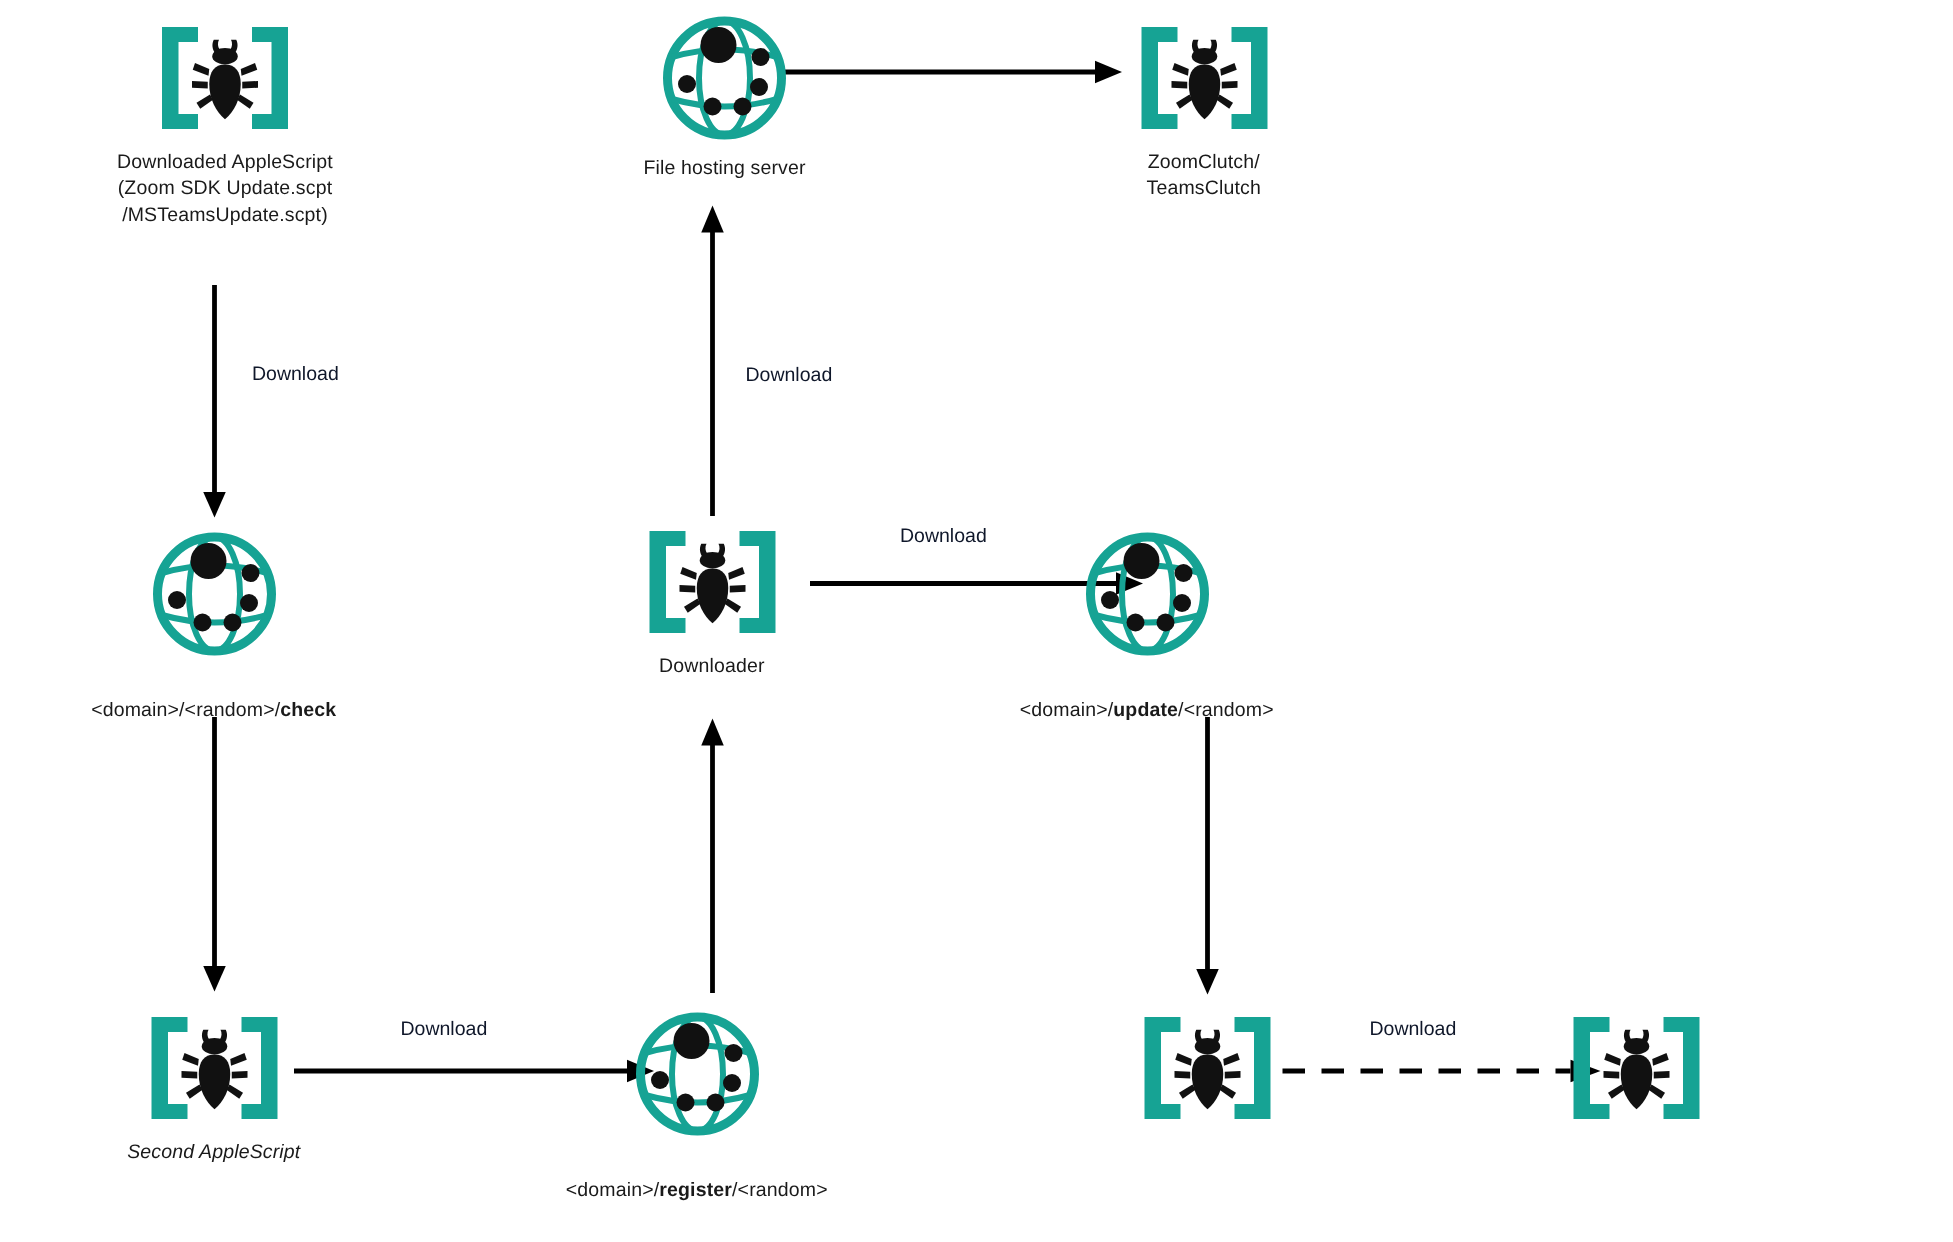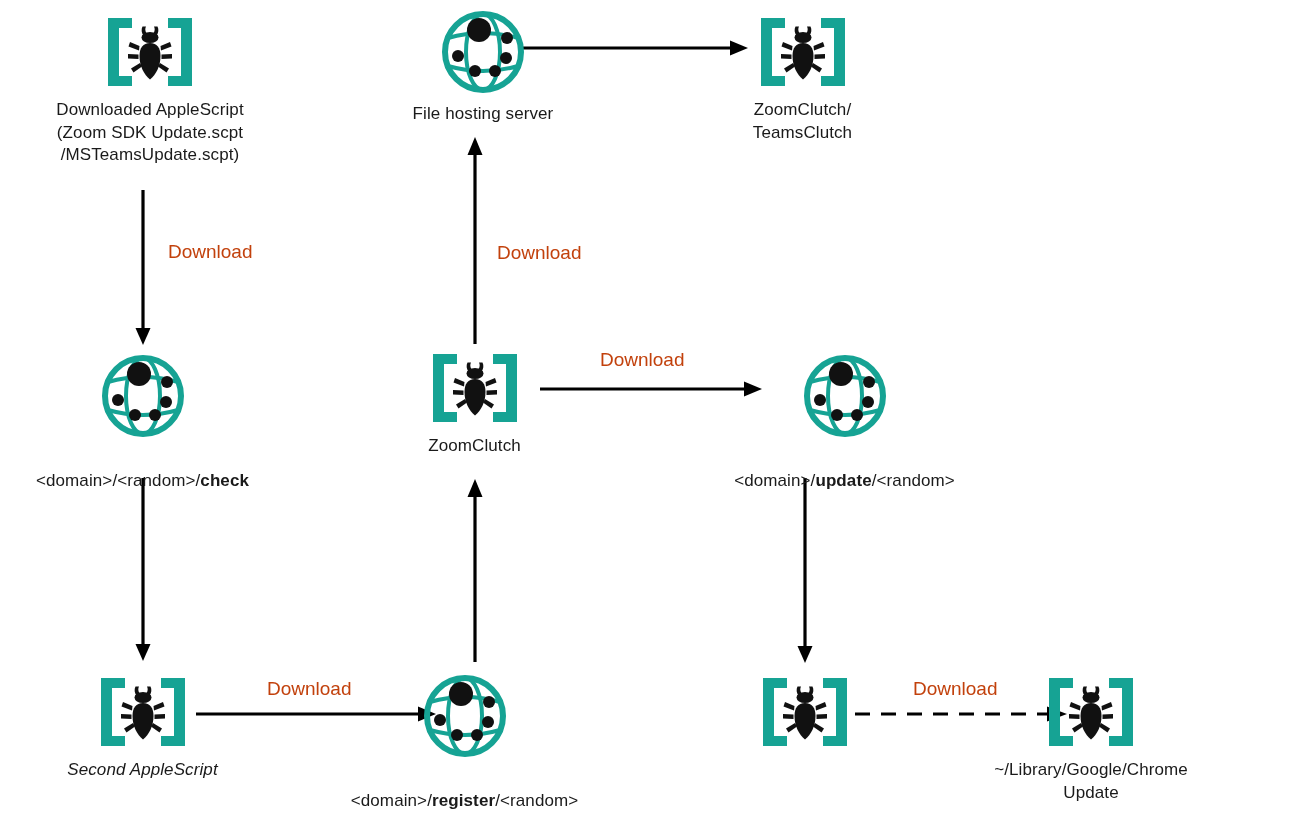--- a/index.html
+++ b/index.html
@@ -23,34 +23,34 @@
     flex-direction:column;
     align-items:center;
   }
   .icon-wrap{
     display:block;
     line-height:0;
   }
   .node-label{
     margin-top:7px;
     text-align:center;
-    font-size:17px;
+    font-size:13px;
     line-height:1.33;
     letter-spacing:0.1px;
     white-space:pre-line;
     color:#1a1a1a;
   }
   .node-label b{font-weight:700;}
   
   .edge{position:absolute;}
   .edge svg{display:block;overflow:visible;}
   .edge-label{
     position:absolute;
-    font-size:19px;
-    color:#c2410c;
+    font-size:13px;
+    color:#0f172a;
     white-space:nowrap;
     line-height:1;
   }
 </style>
 </head>
 <body>
 
 <div id="canvas">
 
   <div class="edge" style="left:520px; top:36px;">
@@ -226,24 +226,24 @@
           <path d="M52 31 C45 31 41.5 36 41.5 44 C41.5 54 46 62.5 52 67.5 C58 62.5 62.5 54 62.5 44 C62.5 36 59 31 52 31 Z"></path>
           <path d="M41.5 34 L32 30 L30.5 34.5 L41 38.5 Z"></path>
           <path d="M62.5 34 L72 30 L73.5 34.5 L63 38.5 Z"></path>
           <path d="M40.5 42.5 L30 42 L30 46.5 L40.5 47 Z"></path>
           <path d="M63.5 42.5 L74 42 L74 46.5 L63.5 47 Z"></path>
           <path d="M42 51 L33 56.5 L35.5 60.5 L44 54.5 Z"></path>
           <path d="M62 51 L71 56.5 L68.5 60.5 L60 54.5 Z"></path>
         </g>
       </svg>
     </span>
-    <div class="node-label">ZoomClutch</div>
-  </div>
-
-  <div class="node" style="left:752px; top:352px; width:185px;">
+    <div class="node-label">Downloader</div>
+  </div>
+
+  <div class="node" style="left:672px; top:352px; width:185px;">
     <span class="icon-wrap">
       <svg width="88" height="88" viewBox="0 0 88 88">
         <circle cx="44" cy="44" r="38" fill="none" stroke="#16a394" stroke-width="6"></circle>
         <g fill="none" stroke="#16a394" stroke-width="4">
           <ellipse cx="44" cy="44" rx="17" ry="38"></ellipse>
           <path d="M9 30 Q44 20 79 30"></path>
           <path d="M9 58 Q44 68 79 58"></path>
         </g>
         <g fill="#111111">
           <circle cx="40" cy="22" r="12"></circle>
@@ -339,16 +339,15 @@
           <path d="M52 31 C45 31 41.5 36 41.5 44 C41.5 54 46 62.5 52 67.5 C58 62.5 62.5 54 62.5 44 C62.5 36 59 31 52 31 Z"></path>
           <path d="M41.5 34 L32 30 L30.5 34.5 L41 38.5 Z"></path>
           <path d="M62.5 34 L72 30 L73.5 34.5 L63 38.5 Z"></path>
           <path d="M40.5 42.5 L30 42 L30 46.5 L40.5 47 Z"></path>
           <path d="M63.5 42.5 L74 42 L74 46.5 L63.5 47 Z"></path>
           <path d="M42 51 L33 56.5 L35.5 60.5 L44 54.5 Z"></path>
           <path d="M62 51 L71 56.5 L68.5 60.5 L60 54.5 Z"></path>
         </g>
       </svg>
     </span>
-    <div class="node-label">~/Library/Google/Chrome Update</div>
   </div>
 
 </div>
 
 </body></html>

